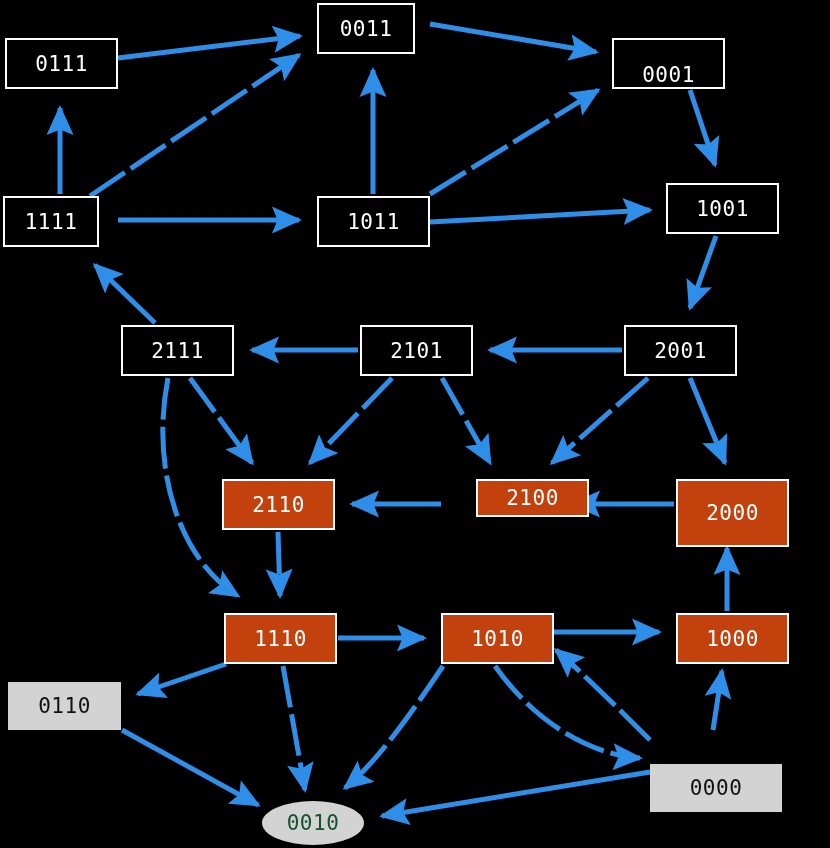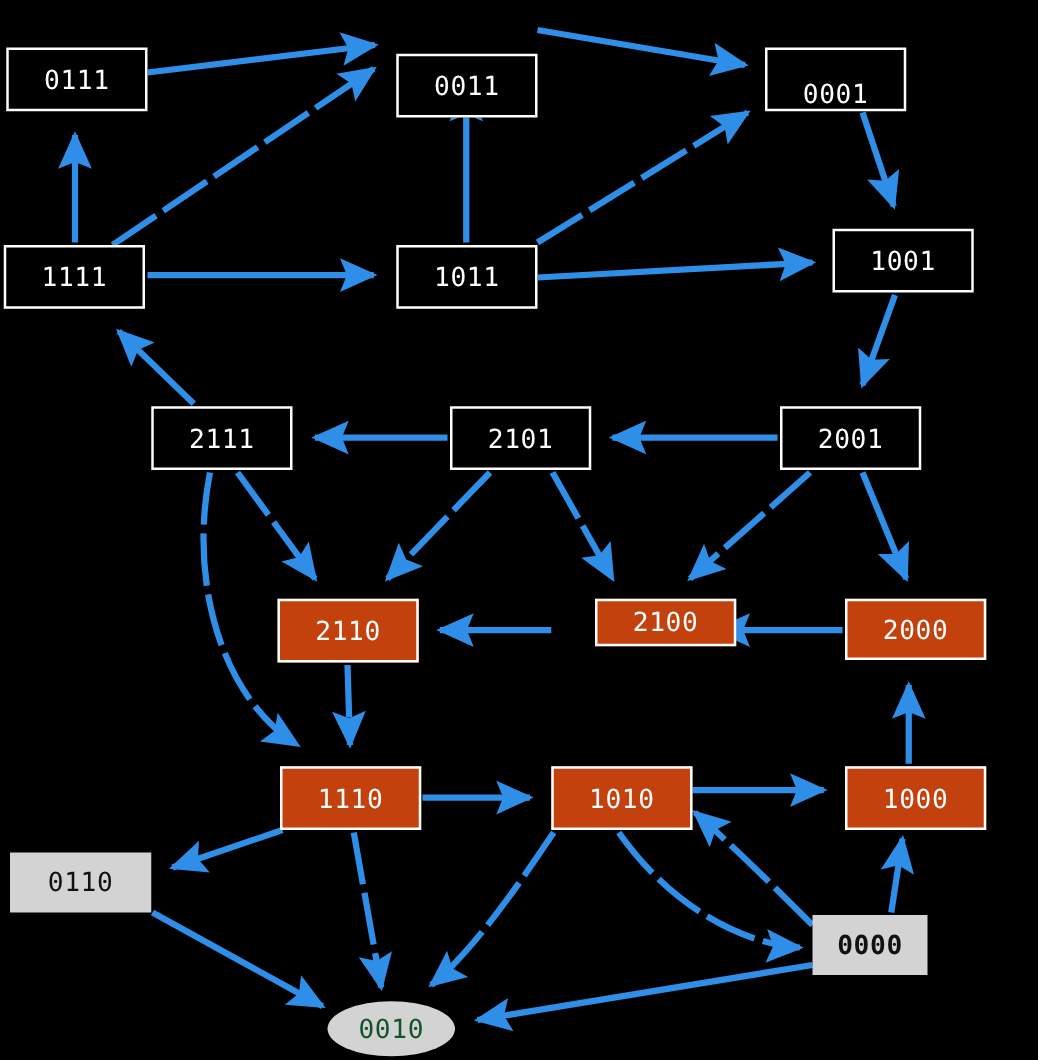--- a/index.html
+++ b/index.html
@@ -56,27 +56,27 @@
         <path d="M650,740 C600,690 570,662 556,650" fill="none" stroke="#2f8fe8" stroke-width="5" stroke-linecap="butt" marker-end="url(#ah)" stroke-dasharray="42,7"></path>
         <path d="M713,730 L722,671" fill="none" stroke="#2f8fe8" stroke-width="5" stroke-linecap="butt" marker-end="url(#ah)"></path>
         <path d="M650,772 L382,816" fill="none" stroke="#2f8fe8" stroke-width="5" stroke-linecap="butt" marker-end="url(#ah)"></path>
         <path d="M122,730 L258,805" fill="none" stroke="#2f8fe8" stroke-width="5" stroke-linecap="butt" marker-end="url(#ah)"></path>
       </g>
   </svg>
   <div id="node-layer">
       <div class="node dark" style="left: 5px; top: 38px; width: 113px; height: 51px;">
         <span>0111</span>
       </div>
-      <div class="node dark" style="left: 317px; top: 3px; width: 113px; height: 51px; margin-top: 40px;">
+      <div class="node dark" style="left: 317px; top: 3px; width: 98px; height: 51px;">
         <span>0011</span>
       </div>
       <div class="node dark" style="left: 612px; top: 38px; width: 113px; height: 51px; align-items: flex-end;">
         <span>0001</span>
       </div>
-      <div class="node dark" style="left: 3px; top: 196px; width: 113px; height: 51px; align-items: center;">
+      <div class="node dark" style="left: 3px; top: 196px; width: 96px; height: 51px; align-items: center;">
         <span>1111</span>
       </div>
       <div class="node dark" style="left: 317px; top: 196px; width: 113px; height: 51px;">
         <span>1011</span>
       </div>
       <div class="node dark" style="left: 666px; top: 183px; width: 113px; height: 51px;">
         <span>1001</span>
       </div>
       <div class="node dark" style="left: 121px; top: 325px; width: 113px; height: 51px;">
         <span>2111</span>
@@ -86,35 +86,35 @@
       </div>
       <div class="node dark" style="left: 624px; top: 325px; width: 113px; height: 51px;">
         <span>2001</span>
       </div>
       <div class="node gray" style="left: 222px; top: 479px; width: 113px; height: 51px;">
         <span>2110</span>
       </div>
       <div class="node gray" style="left: 443px; top: 479px; width: 113px; height: 38px; margin-left: 33px;">
         <span>2100</span>
       </div>
-      <div class="node gray" style="left: 676px; top: 479px; width: 113px; height: 49px;">
+      <div class="node gray" style="left: 676px; top: 479px; width: 113px; height: 68px;">
         <span>2000</span>
       </div>
       <div class="node gray" style="left: 224px; top: 613px; width: 113px; height: 51px;">
         <span>1110</span>
       </div>
       <div class="node gray" style="left: 441px; top: 613px; width: 113px; height: 51px;">
         <span>1010</span>
       </div>
       <div class="node gray" style="left: 676px; top: 613px; width: 113px; height: 51px;">
         <span>1000</span>
       </div>
       <div class="node light" style="left: 8px; top: 682px; width: 113px; height: 48px; text-align: right;">
         <span>0110</span>
       </div>
-      <div class="node light" style="left: 650px; top: 732px; width: 92px; height: 48px; font-weight: bold;">
+      <div class="node light" style="left: 650px; top: 764px; width: 132px; height: 48px;">
         <span>0000</span>
       </div>
       <div class="node ellipse" style="left: 262px; top: 801px; width: 102px; height: 44px;">
         <span>0010</span>
       </div>
     </div>
 </div>
 
 </body></html>

